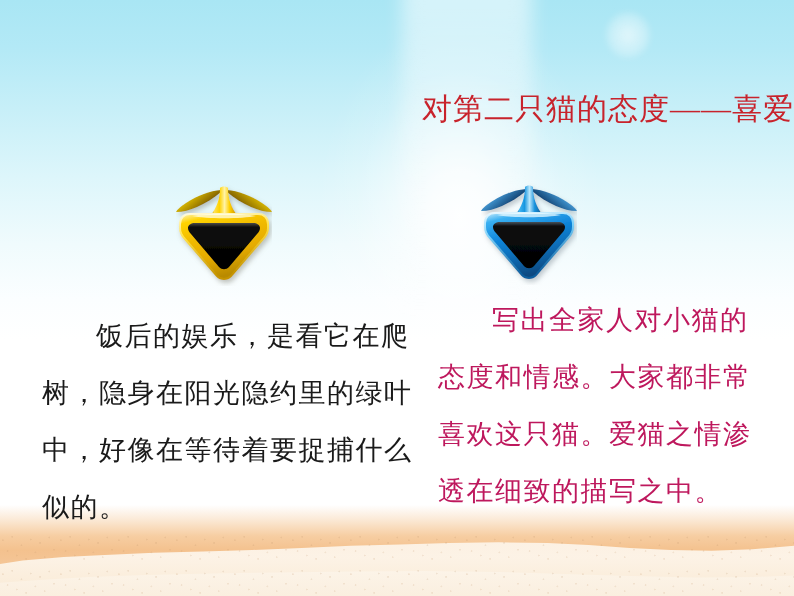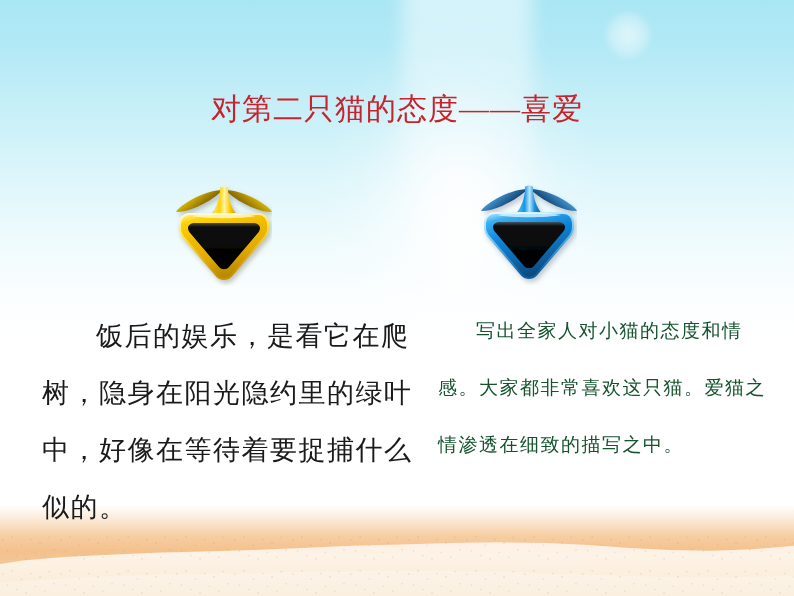--- a/index.html
+++ b/index.html
@@ -141,21 +141,21 @@
       radial-gradient(circle at 93% 58%, rgba(196,150,106,0.5) 0.6px, transparent 1.2px);
     background-size: 58px 34px;
     pointer-events: none;
   }
 
   
   .title {
     position: absolute;
     left: 0; top: 90px;
     width: 794px;
-    text-align: center;
+    text-align: right;
     font-family: "Liberation Serif", "DejaVu Serif", serif;
     font-size: 30px;
     line-height: 38px;
     letter-spacing: 1px;
     color: #c8232c;
     white-space: nowrap;
   }
 
   
   .ornament {
@@ -177,25 +177,25 @@
     left: 42px;
     top: 308px;
     width: 382px;
     font-size: 27px;
     line-height: 57px;
     color: #1a1a1a;
     letter-spacing: 1.5px;
   }
   #text-right {
     left: 438px;
-    top: 302px;
+    top: 292px;
     width: 338px;
-    font-size: 19px;
+    font-size: 27px;
     line-height: 57px;
-    color: #14532d;
+    color: #be185d;
     letter-spacing: 1.5px;
   }
 </style>
 </head>
 <body>
 
 <div id="slide">
 
   <div class="bg-sky"></div>
   <div class="bg-sun-glow"></div>

